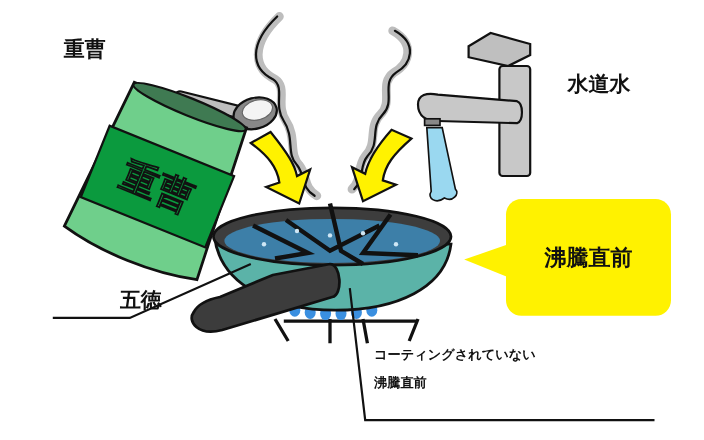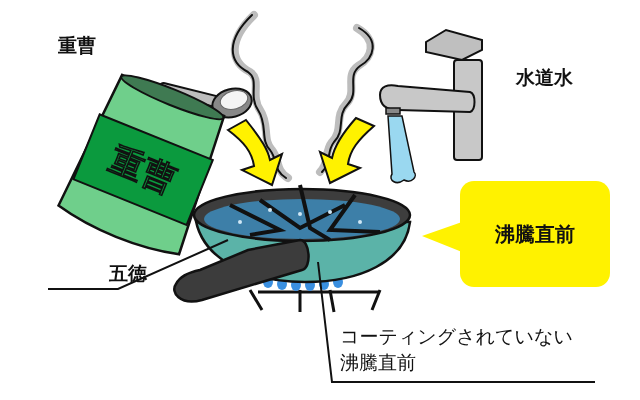--- a/index.html
+++ b/index.html
@@ -3,21 +3,21 @@
 <meta charset="utf-8">
 <style>
   html, body { margin:0; padding:0; background:#ffffff; }
   body { width:640px; height:400px; position:relative; overflow:hidden;
          font-family:"DejaVu Sans", sans-serif; color:#111; }
   .lbl { position:absolute; font-size:19px; font-weight:bold; line-height:30px; white-space:nowrap; }
   #art { position:absolute; left:0; top:0; }
   .bubble { position:absolute; left:460px; top:181px; width:150px; height:106px; background:#fff200;
             border-radius:14px; display:flex; flex-direction:column; align-items:center; justify-content:center; }
   .bubble span { font-size:20px; font-weight:bold; line-height:28px; display:block; text-align:center; }
-  .coat { position:absolute; left:340px; top:323px; font-size:19px; line-height:26px; }
+  .coat { position:absolute; left:340px; top:309px; font-size:12px; line-height:26px;font-weight:bold; }
 </style>
 </head>
 <body>
 
 <svg id="art" width="640" height="400" viewBox="0 0 640 400">
 
   <g fill="none" stroke-linecap="round">
     <path d="M254,15 C228,40 230,62 250,72 C262,80 250,95 260,110 C270,125 262,140 272,150 C280,160 275,170 288,178" stroke="#bdbdbd" stroke-width="8"></path>
     <path d="M252,15 C226,40 228,62 248,72 C260,80 248,95 258,110 C268,125 260,140 270,150 C278,160 273,170 286,178" stroke="#111" stroke-width="2"></path>
     <path d="M357,28 C378,40 372,58 358,66 C344,76 358,92 346,104 C334,116 344,130 332,142 C324,152 330,162 320,172" stroke="#bdbdbd" stroke-width="8"></path>

